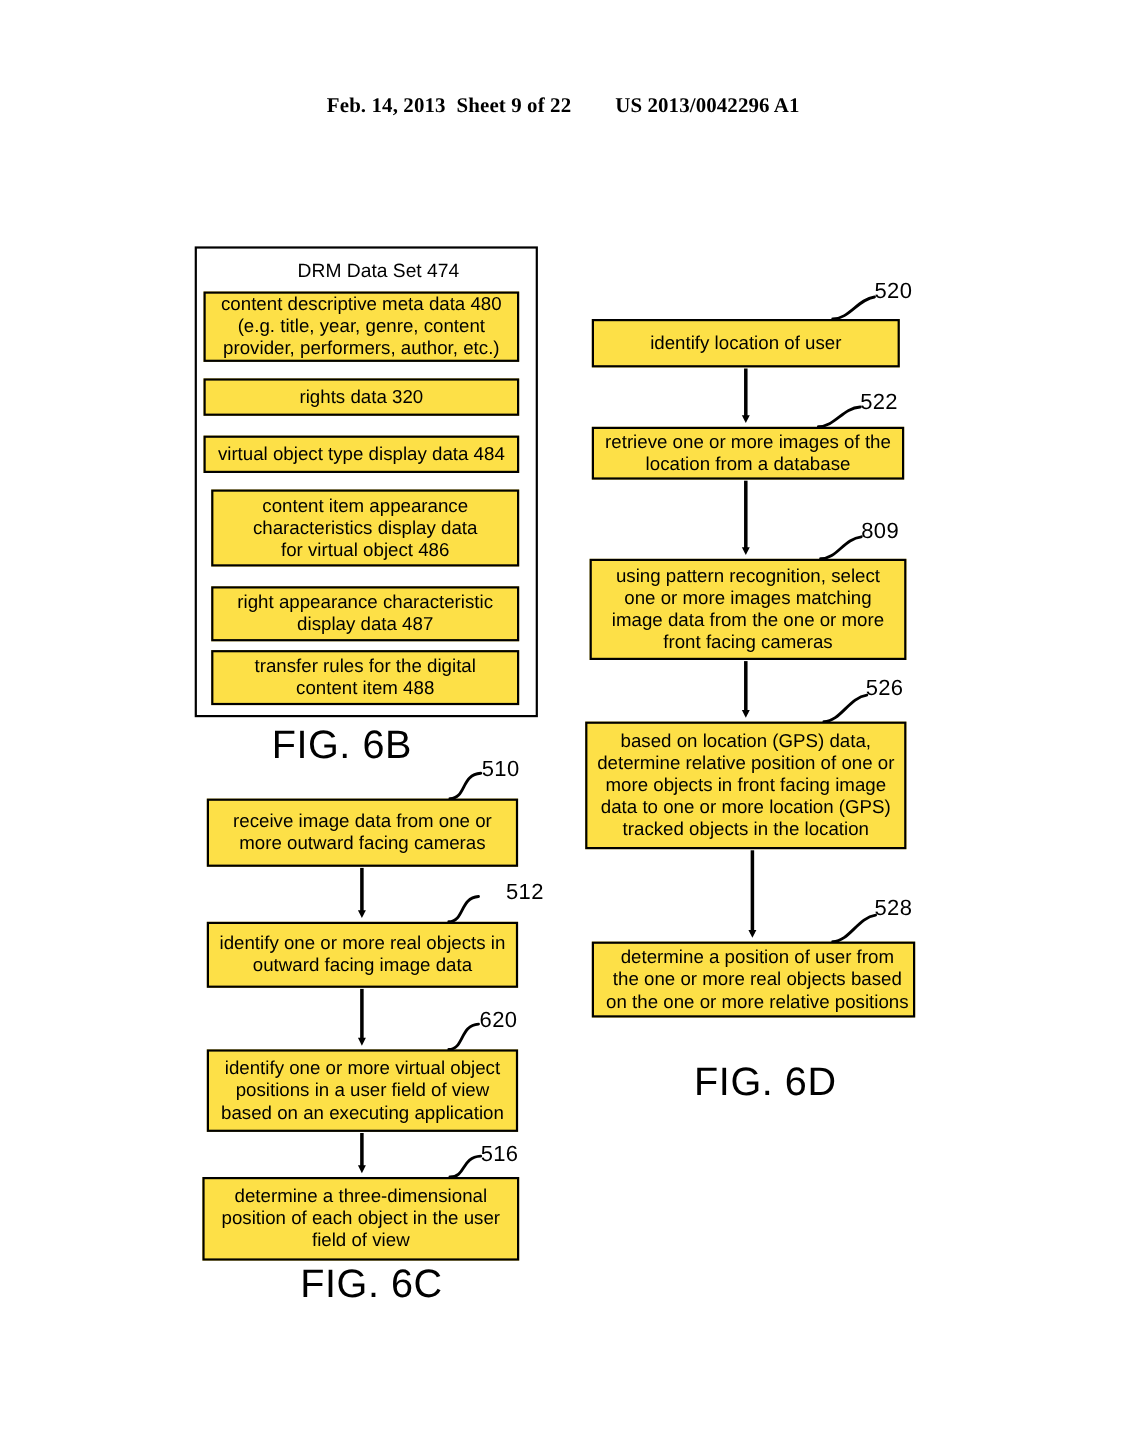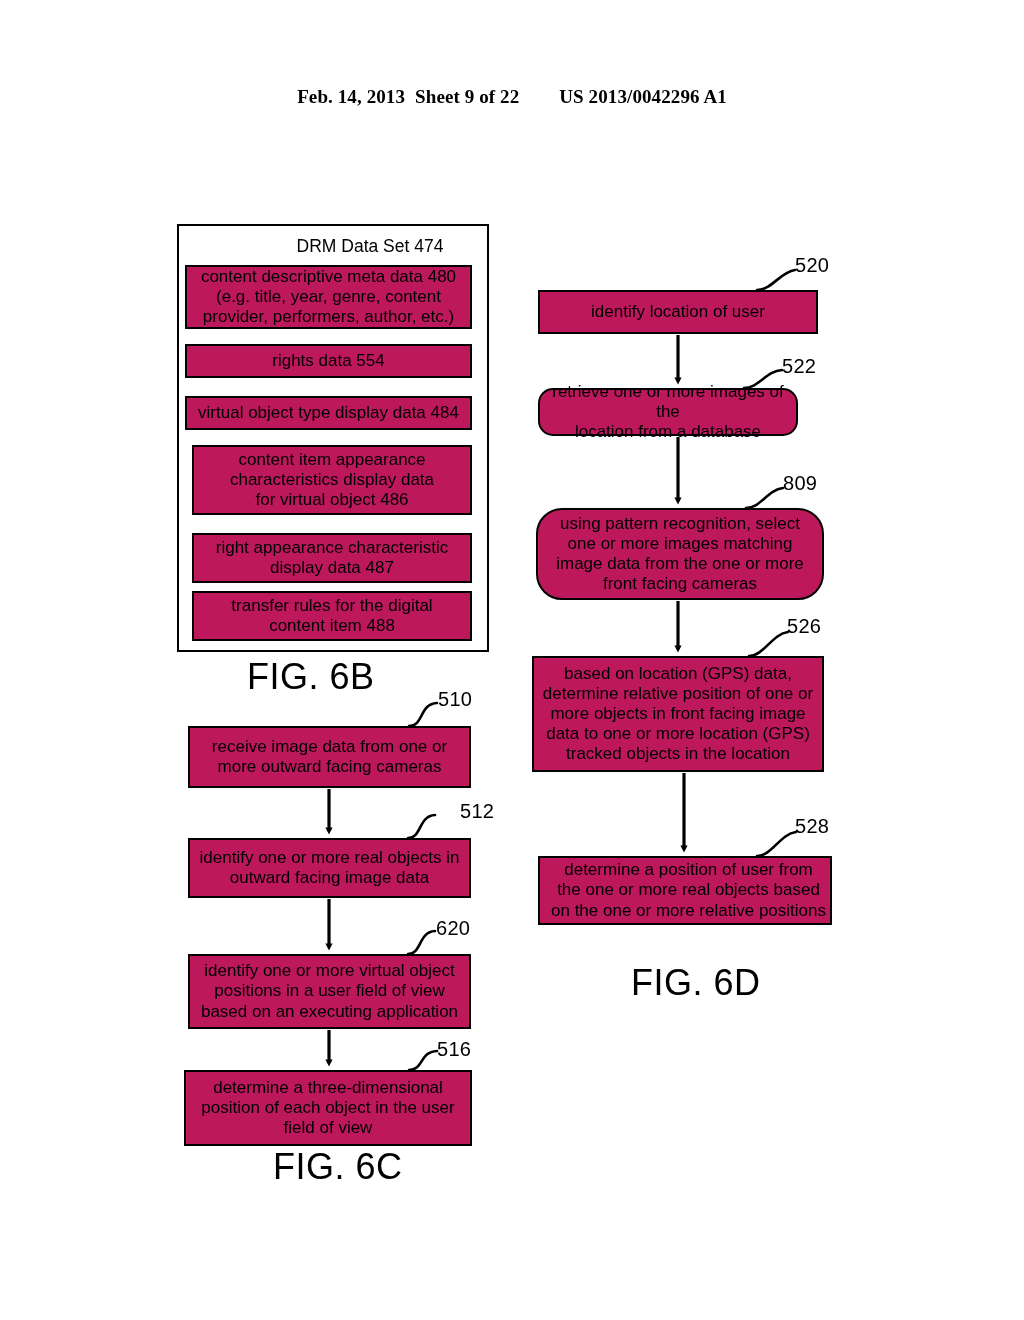--- a/index.html
+++ b/index.html
@@ -33,21 +33,21 @@
   }
   #patent-header .hdr-pub { margin-right: 36px; }
   #patent-header .hdr-date { margin-right: 10px; }
   #patent-header .hdr-sheet { margin-right: 40px; }
 
   
   .fbox {
     position: absolute;
     box-sizing: border-box;
     border: 2px solid #000;
-    background: #be185d;
+    background: #fde047;
     display: flex;
     align-items: center;
     justify-content: center;
     text-align: center;
     font-size: 17px;
     line-height: 1.18;
     padding: 3px 4px;
   }
   .fbox span { display: block; }
 
@@ -62,21 +62,20 @@
     border: 2px solid #000;
     background: #fff;
   }
   #fig6b-title {
     position: absolute;
     left: 177px;
     top: 236px;
     width: 334px;
     text-align: center;
     font-size: 17.5px;
-    margin-left: 26px;
   }
 
   
   .refnum {
     position: absolute;
     font-size: 20px;
     font-family: "Liberation Sans", sans-serif;
     letter-spacing: 0.3px;
   }
 
@@ -107,21 +106,21 @@
   <span class="hdr-num">US 2013/0042296 A1</span>
 </div>
 
 <div id="fig6b-outer"></div>
 <div id="fig6b-title">DRM Data Set 474</div>
 
 <div class="fbox" style="left:185px; top:265px; width:287px; height:64px;">
   <span>content descriptive meta data 480<br>(e.g. title, year, genre, content<br>provider, performers, author, etc.)</span>
 </div>
 <div class="fbox" style="left:185px; top:344px; width:287px; height:34px;">
-  <span>rights data 554</span>
+  <span>rights data 320</span>
 </div>
 <div class="fbox" style="left:185px; top:396px; width:287px; height:34px;">
   <span>virtual object type display data 484</span>
 </div>
 <div class="fbox" style="left:192px; top:445px; width:280px; height:70px;">
   <span>content item appearance<br>characteristics display data<br>for virtual object  486</span>
 </div>
 <div class="fbox" style="left:192px; top:533px; width:280px; height:50px;">
   <span>right appearance characteristic<br>display data 487</span>
 </div>
@@ -151,26 +150,26 @@
 </div>
 <div class="refnum" style="left:437px; top:1038px;">516</div>
 
 <div class="figcap" style="left:273px; top:1146px;">FIG. 6C</div>
 
 <div class="fbox" style="left:538px; top:290px; width:280px; height:44px;">
   <span>identify location of user</span>
 </div>
 <div class="refnum" style="left:795px; top:254px;">520</div>
 
-<div class="fbox" style="left:538px; top:388px; width:260px; height:48px;border-radius:15px;">
+<div class="fbox" style="left:538px; top:388px; width:284px; height:48px;">
   <span>retrieve one or more images of the<br>location from a database</span>
 </div>
 <div class="refnum" style="left:782px; top:355px;">522</div>
 
-<div class="fbox" style="left:536px; top:508px; width:288px; height:92px;border-radius:26px;">
+<div class="fbox" style="left:536px; top:508px; width:288px; height:92px;">
   <span>using pattern recognition, select<br>one or more images matching<br>image data from the one or more<br>front facing cameras</span>
 </div>
 <div class="refnum" style="left:783px; top:472px;">809</div>
 
 <div class="fbox" style="left:532px; top:656px; width:292px; height:116px;">
   <span>based on location (GPS) data,<br>determine relative position of one or<br>more objects in front facing image<br>data to one or more location (GPS)<br>tracked objects in the location</span>
 </div>
 <div class="refnum" style="left:787px; top:615px;">526</div>
 
 <div class="fbox" style="left:538px; top:856px; width:294px; height:69px;justify-content:flex-end;">

